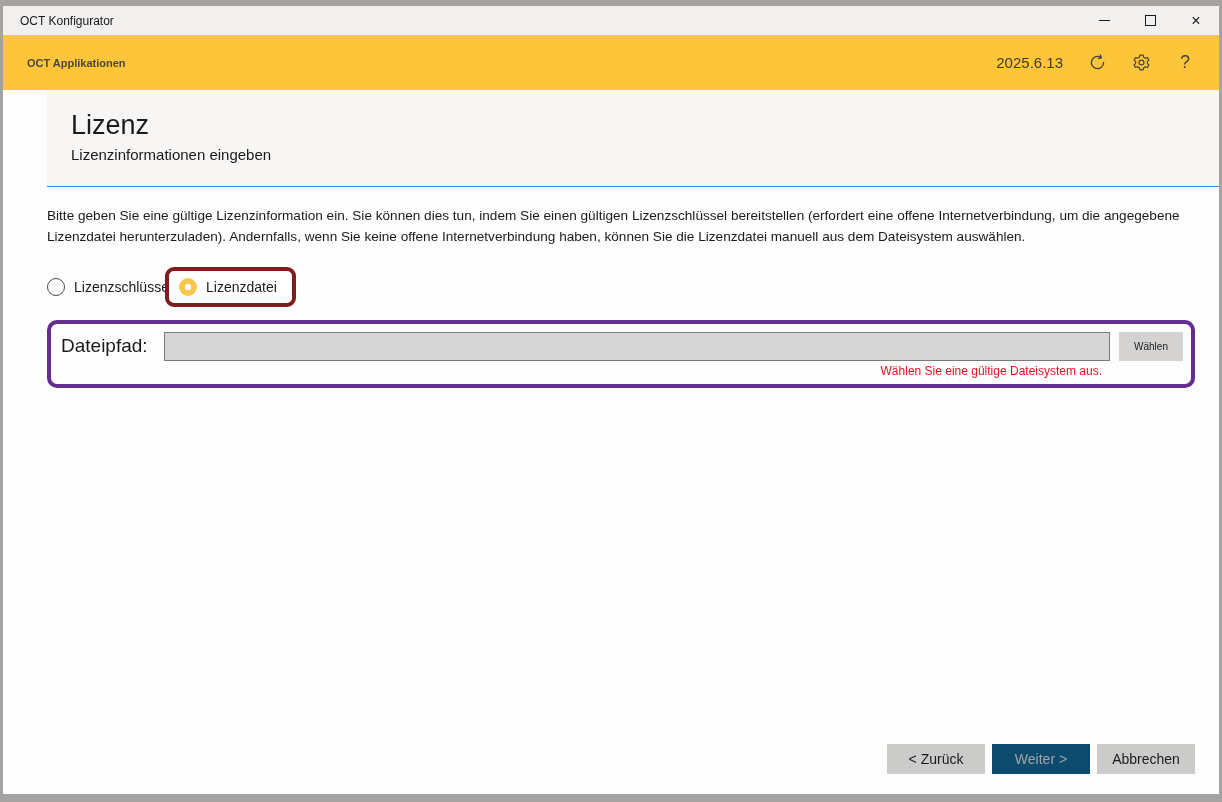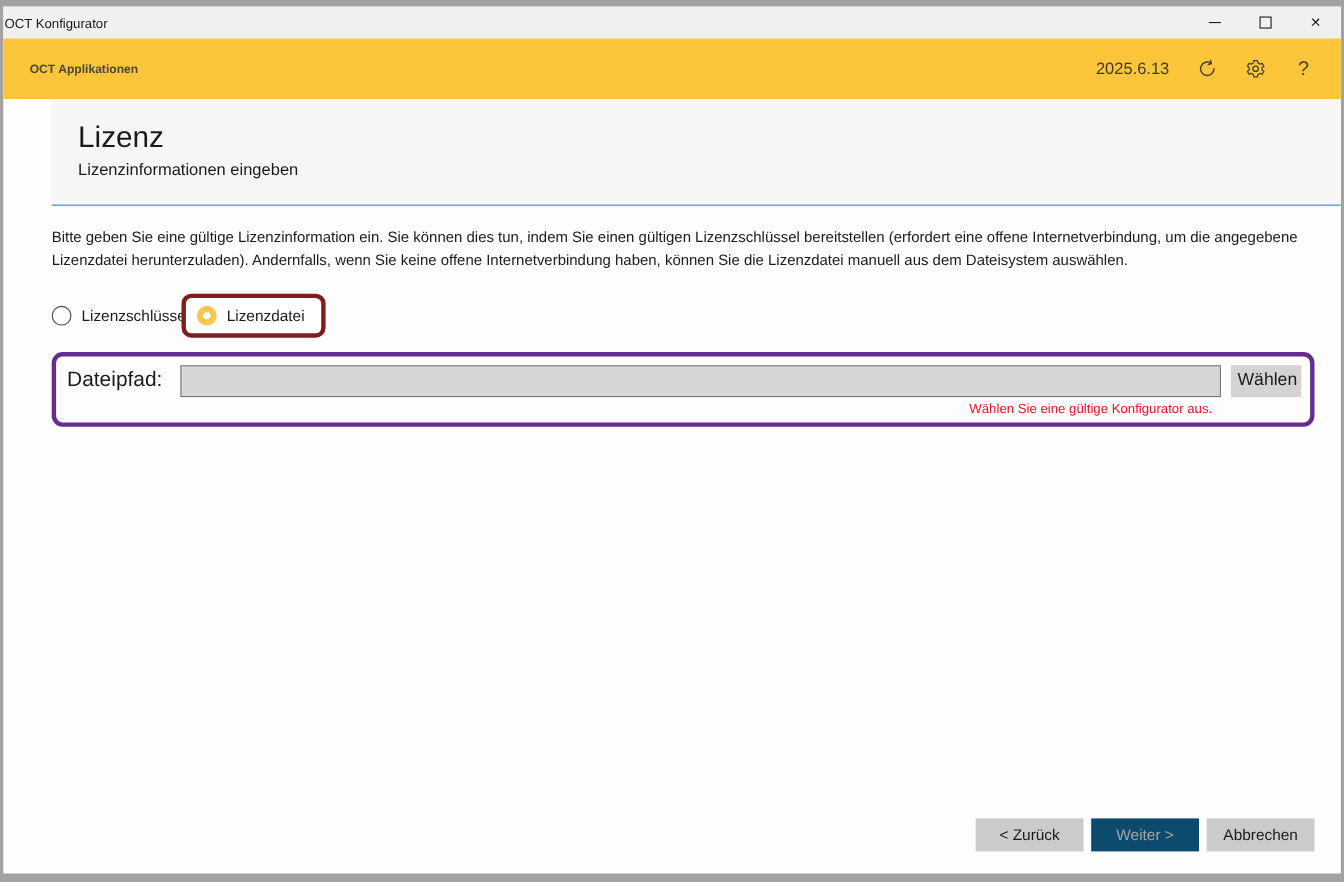--- a/index.html
+++ b/index.html
@@ -9,21 +9,21 @@
     background:#fdfdfd;
     border-style:solid;border-color:#a5a3a2;
     border-width:6px 3px 8px 3px;
     overflow:hidden;
   }
   
   .titlebar{
     height:29px;background:#f1f0ef;display:flex;align-items:center;
     font-size:12px;color:#1a1a1a;
   }
-  .titlebar-text{padding-left:1px;flex:1;}
+  .titlebar-text{padding-left:17px;flex:1;}
   .win-controls{display:flex;height:100%;}
   .win-btn{width:46px;height:100%;display:flex;align-items:center;justify-content:center;color:#1a1a1a;}
   .glyph-min{width:11px;border-top:1px solid #1a1a1a;}
   .glyph-max{width:11px;height:11px;border:1px solid #1a1a1a;}
   .glyph-close{font-size:16px;line-height:1;}
   
   .appbar{
     height:55px;background:#fdc53a;display:flex;align-items:center;
     padding:0 24px;
   }
@@ -62,21 +62,21 @@
     background:#fdfdfd;padding:8px 8px 3px 10px;
   }
   .file-row{display:flex;align-items:center;}
   .file-label{width:103px;font-size:19px;color:#1b1b1b;flex:0 0 auto;}
   .file-input{
     flex:1;height:29px;background:#d6d6d6;border:1px solid #7a7a7a;
     font-size:14px;padding:0 6px;color:#1b1b1b;
   }
   .choose-btn{
     flex:0 0 auto;width:64px;height:29px;margin-left:9px;
-    background:#d4d3d2;border:none;font-size:16px;color:#1b1b1b;
+    background:#d4d3d2;border:none;font-size:10px;color:#1b1b1b;
     font-family:inherit;
   }
   .file-error{
     text-align:right;font-size:12px;color:#e81123;
     padding:3px 81px 2px 0;height:20px;
   }
   
   .footer{position:absolute;right:24px;bottom:20px;display:flex;gap:7px;}
   .footer-btn{
     min-width:98px;height:30px;border:none;font-size:14px;font-family:inherit;
@@ -144,21 +144,21 @@
         <span class="radio-label">Lizenzdatei</span>
       </div>
     </div>
 
     <div class="file-box">
       <div class="file-row">
         <span class="file-label">Dateipfad:</span>
         <input class="file-input" type="text" value="" style="">
         <button class="choose-btn">Wählen</button>
       </div>
-      <div class="file-error">Wählen Sie eine gültige Konfigurator aus.</div>
+      <div class="file-error">Wählen Sie eine gültige Dateisystem aus.</div>
     </div>
   </div>
 
   <div class="footer">
     <button class="footer-btn">&lt; Zurück</button>
     <button class="footer-btn disabled" disabled="">Weiter &gt;</button>
     <button class="footer-btn">Abbrechen</button>
   </div>
 
 </div>

